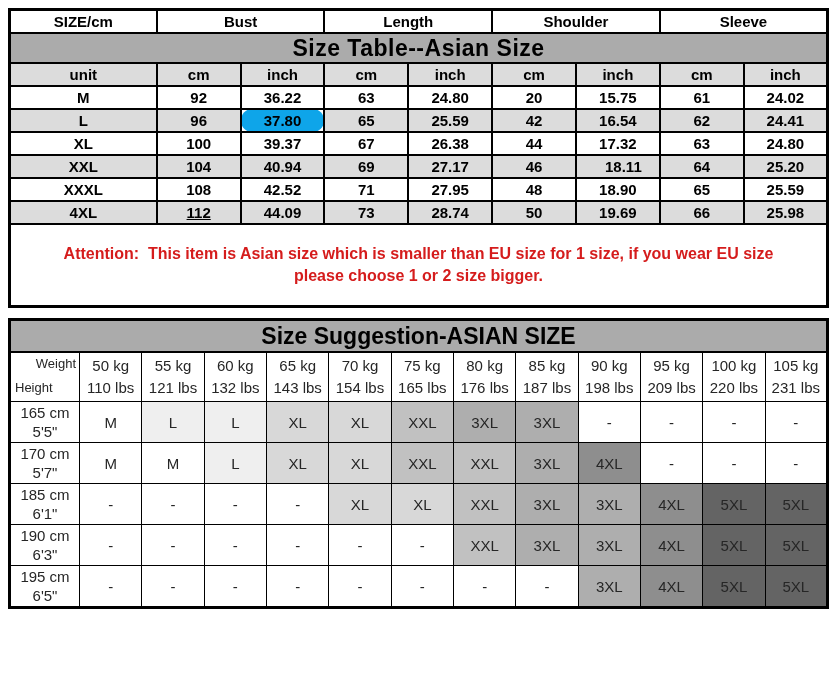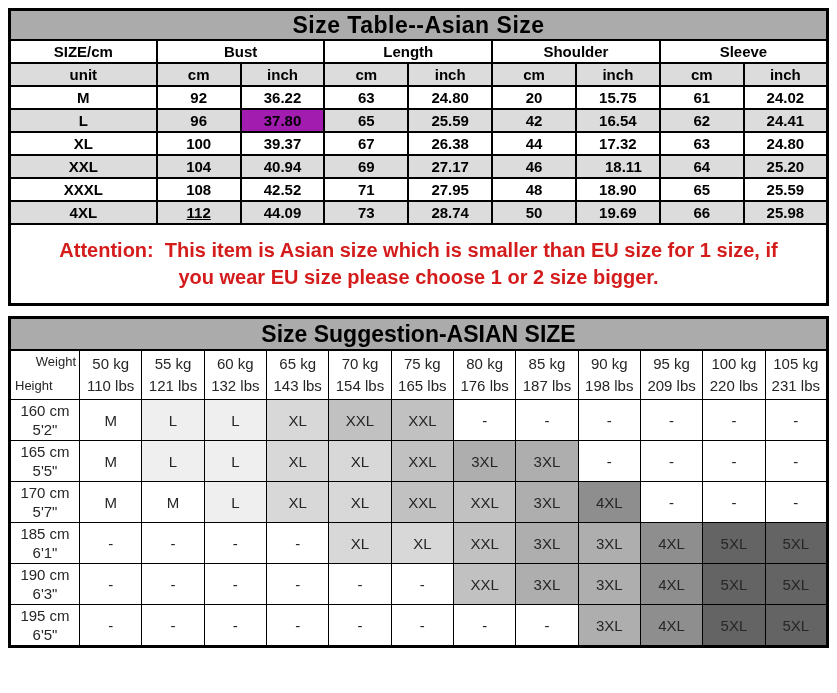--- a/index.html
+++ b/index.html
@@ -33,24 +33,24 @@
     overflow: hidden;
   }
   .t1 .title-cell {
     height: 28px;
     font-size: 23px;
     letter-spacing: 0.5px;
   }
   .t1 tbody tr:nth-child(even) td { background: #ffffff; }
   .t1 .attention-cell {
     height: 44px;
-    font-size: 20px;
+    font-size: 16px;
     line-height: 1.35;
     background: #ffffff;
-    padding: 12px 28px;
+    padding: 18px 28px;
     white-space: pre-wrap;
   }
 
   
   .gap { height: 10px; }
 
   
   .t2 { border: 3px solid #000; }
   .t2 th, .t2 td {
     border: 1px solid #000;
@@ -103,30 +103,30 @@
       <col>
         <col>
         <col>
         <col>
         <col>
         <col>
         <col>
         <col>
     </colgroup>
     <thead>
-      <tr>
-        <th class="title-cell" colspan="9" style="background: rgb(171, 171, 171);">Size Table--Asian Size</th>
-      </tr>
       <tr id="t1-group-row">
         <th>SIZE/cm</th>
       <th colspan="2">Bust</th>
           <th colspan="2">Length</th>
           <th colspan="2">Shoulder</th>
           <th colspan="2">Sleeve</th>
         </tr>
+      <tr>
+        <th class="title-cell" colspan="9" style="background: rgb(171, 171, 171);">Size Table--Asian Size</th>
+      </tr>
       <tr id="t1-unit-row">
         <th style="background: rgb(220, 220, 220);">unit</th>
       <th style="background: rgb(220, 220, 220);">cm</th>
           <th style="background: rgb(220, 220, 220);">inch</th>
           <th style="background: rgb(220, 220, 220);">cm</th>
           <th style="background: rgb(220, 220, 220);">inch</th>
           <th style="background: rgb(220, 220, 220);">cm</th>
           <th style="background: rgb(220, 220, 220);">inch</th>
           <th style="background: rgb(220, 220, 220);">cm</th>
           <th style="background: rgb(220, 220, 220);">inch</th>
@@ -140,21 +140,21 @@
           <td>63</td>
           <td>24.80</td>
           <td>20</td>
           <td>15.75</td>
           <td>61</td>
           <td>24.02</td>
         </tr>
         <tr>
           <td style="background: rgb(220, 220, 220);">L</td>
           <td style="background: rgb(220, 220, 220);">96</td>
-          <td style="background: #a21caf;">37.80</td>
+          <td style="background: #0ea5e9; border-radius: 11px;">37.80</td>
           <td style="background: rgb(220, 220, 220);">65</td>
           <td style="background: rgb(220, 220, 220);">25.59</td>
           <td style="background: rgb(220, 220, 220);">42</td>
           <td style="background: rgb(220, 220, 220);">16.54</td>
           <td style="background: rgb(220, 220, 220);">62</td>
           <td style="background: rgb(220, 220, 220);">24.41</td>
         </tr>
         <tr>
           <td>XL</td>
           <td>100</td>
@@ -280,45 +280,27 @@
           </th>
           <th class="weight-header">
             <div>105 kg</div>
             <div>231 lbs</div>
           </th>
         </tr>
     </thead>
     <tbody id="t2-body">
         <tr class="data-row">
           <td class="height-cell">
-            <div>160 cm</div>
-            <div>5'2"</div>
+            <div>165 cm</div>
+            <div>5'5"</div>
           </td>
           <td style="background: rgb(255, 255, 255);">M</td>
           <td style="background: rgb(239, 239, 239);">L</td>
           <td style="background: rgb(239, 239, 239);">L</td>
           <td style="background: rgb(216, 216, 216);">XL</td>
-          <td style="background: rgb(193, 193, 193);">XXL</td>
-          <td style="background: rgb(193, 193, 193);">XXL</td>
-          <td style="background: rgb(255, 255, 255);">-</td>
-          <td style="background: rgb(255, 255, 255);">-</td>
-          <td style="background: rgb(255, 255, 255);">-</td>
-          <td style="background: rgb(255, 255, 255);">-</td>
-          <td style="background: rgb(255, 255, 255);">-</td>
-          <td style="background: rgb(255, 255, 255);">-</td>
-        </tr>
-        <tr class="data-row">
-          <td class="height-cell">
-            <div>165 cm</div>
-            <div>5'5"</div>
-          </td>
-          <td style="background: rgb(255, 255, 255);">M</td>
-          <td style="background: rgb(239, 239, 239);">L</td>
-          <td style="background: rgb(239, 239, 239);">L</td>
-          <td style="background: rgb(216, 216, 216);">XL</td>
           <td style="background: rgb(216, 216, 216);">XL</td>
           <td style="background: rgb(193, 193, 193);">XXL</td>
           <td style="background: rgb(174, 174, 174);">3XL</td>
           <td style="background: rgb(174, 174, 174);">3XL</td>
           <td style="background: rgb(255, 255, 255);">-</td>
           <td style="background: rgb(255, 255, 255);">-</td>
           <td style="background: rgb(255, 255, 255);">-</td>
           <td style="background: rgb(255, 255, 255);">-</td>
         </tr>
         <tr class="data-row">

